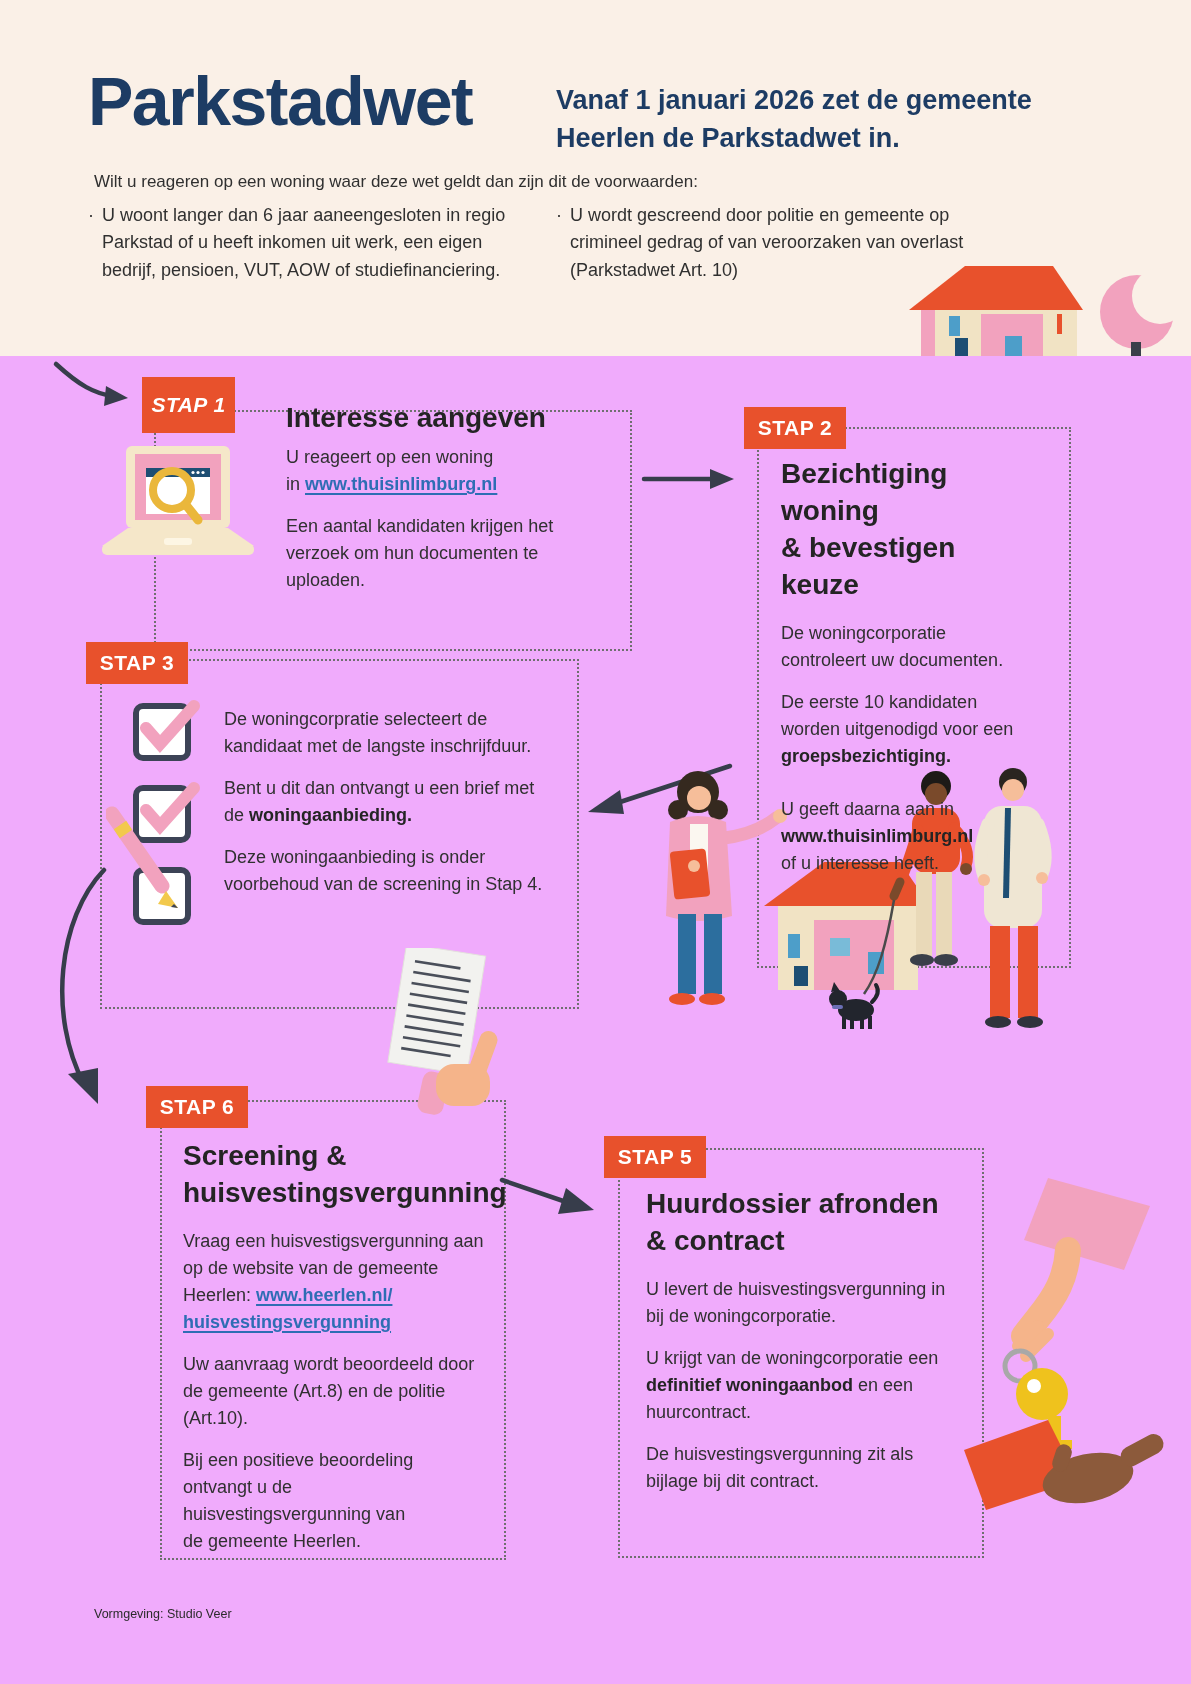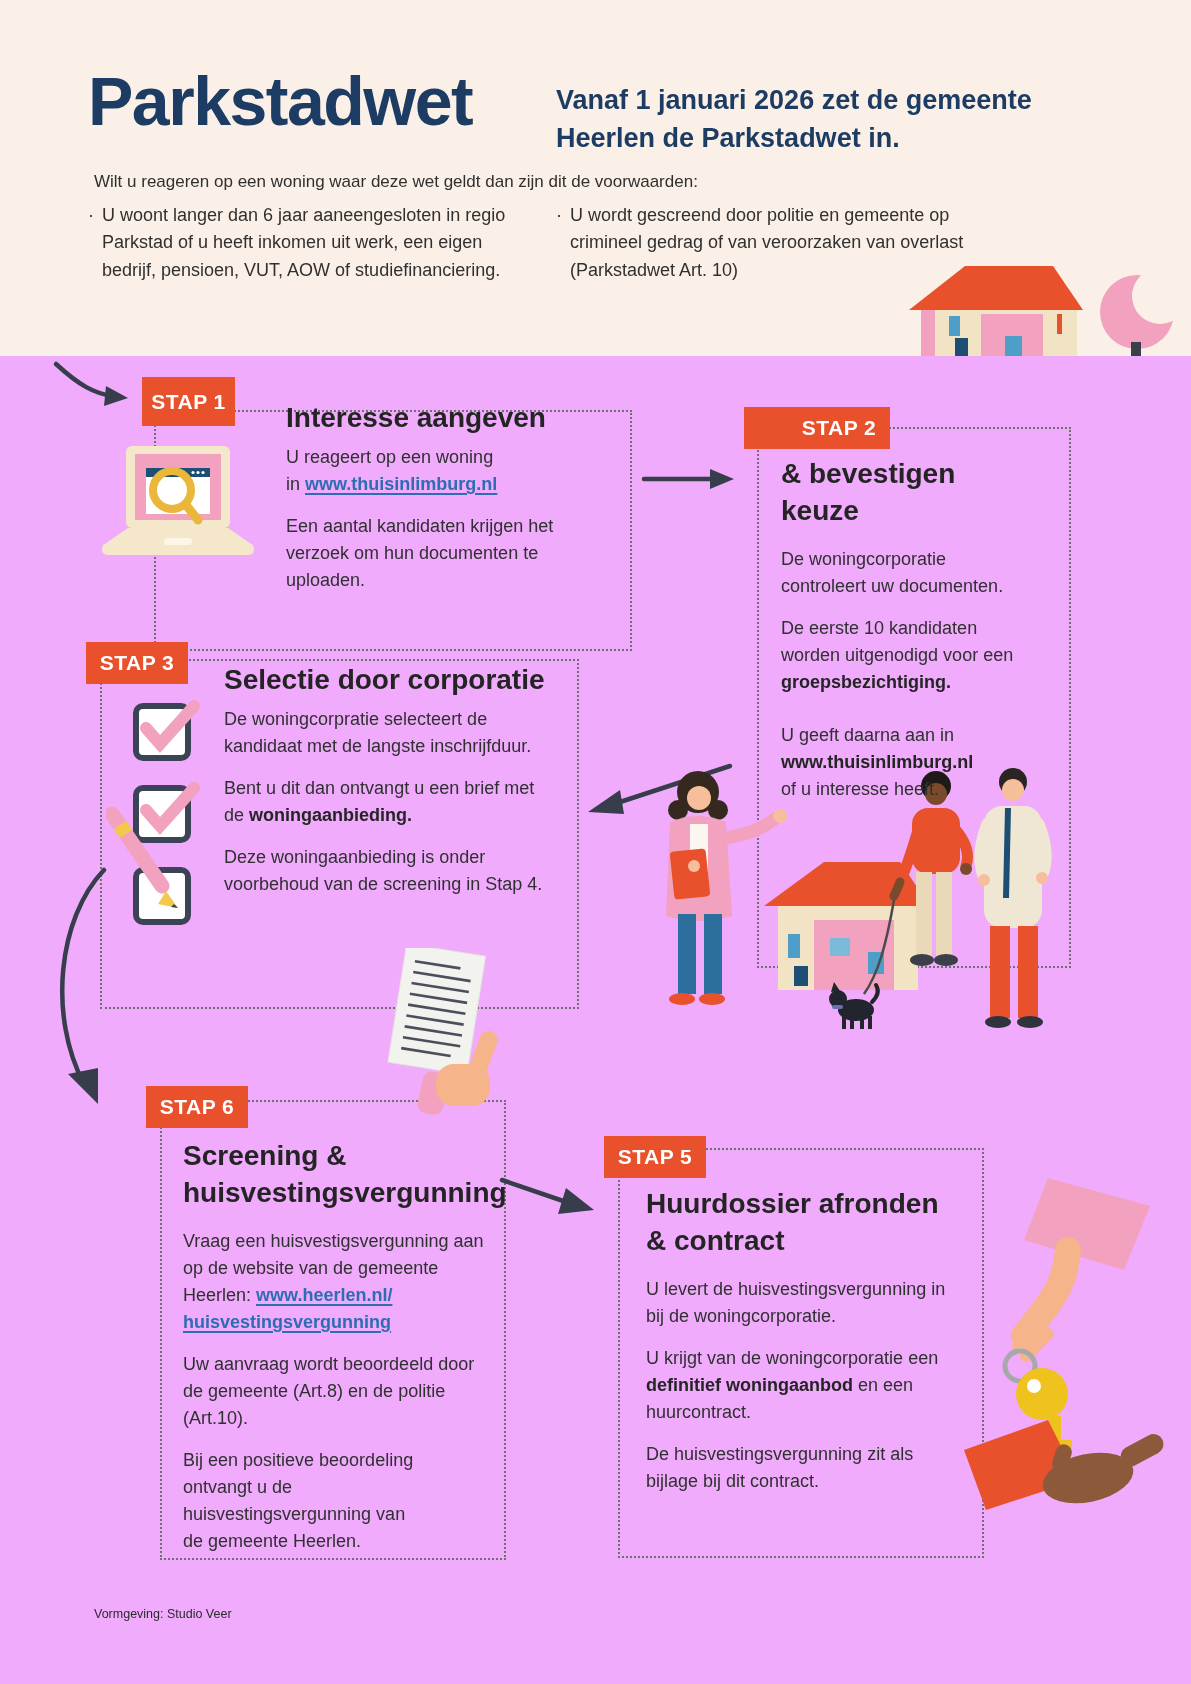--- a/index.html
+++ b/index.html
@@ -88,21 +88,21 @@
   <svg class="arrow" style="left:40px;top:866px;" width="110" height="250" viewBox="0 0 110 250">
     <path d="M64,4 C18,52 8,150 44,218" fill="none" stroke="#373D4B" stroke-width="4.5" stroke-linecap="round"></path>
     <polygon points="28,208 58,238 58,202" fill="#373D4B"></polygon>
   </svg>
   <svg class="arrow" style="left:496px;top:1168px;" width="110" height="58" viewBox="0 0 110 58">
     <path d="M6,12 L76,36" fill="none" stroke="#373D4B" stroke-width="4.5" stroke-linecap="round"></path>
     <polygon points="70,20 98,42 62,46" fill="#373D4B"></polygon>
   </svg>
 
   <div class="dotbox" style="left:154px;top:410px;width:474px;height:237px;"></div>
-  <div class="badge" style="left:142px;top:377px;width:93px;height:49px;">STAP 1</div>
+  <div class="badge" style="left:142px;top:377px;width:93px;height:56px;font-style:italic;">STAP 1</div>
   <div class="step-title" style="left:286px;top:400px;">Interesse aangeven</div>
   <div class="step-body" style="left:286px;top:444px;width:310px;">
     <p class="para">
       <span class="blk">U reageert op een woning</span>
       <span>in </span><a class="link">www.thuisinlimburg.nl</a>
     </p>
     <p class="para">Een aantal kandidaten krijgen het verzoek om hun documenten te uploaden.</p>
   </div>
 
   <svg class="illo" style="left:94px;top:444px;" width="168" height="128" viewBox="0 0 168 128">
@@ -118,39 +118,39 @@
     <g>
       <circle cx="78" cy="46" r="19" fill="none" stroke="#EAB73B" stroke-width="8"></circle>
       <line x1="92" y1="61" x2="104" y2="76" stroke="#EAB73B" stroke-width="9" stroke-linecap="round"></line>
     </g>
     <polygon points="8,102 34,84 134,84 160,102" fill="#F5E7C9"></polygon>
     <rect x="8" y="100" width="152" height="11" rx="5" fill="#F5E7C9"></rect>
     <rect x="70" y="94" width="28" height="7" rx="3" fill="#FDF6E4"></rect>
   </svg>
 
   <div class="dotbox" style="left:757px;top:427px;width:310px;height:537px;"></div>
-  <div class="badge" style="left:744px;top:407px;width:102px;height:42px;padding-left:44px;">STAP 2</div>
+  <div class="badge" style="left:744px;top:407px;width:102px;height:42px;">STAP 2</div>
   <div class="step-body" style="left:781px;top:456px;width:255px;">
     <div class="step-title" style="position:static;margin-bottom:16px;">
+      <span class="blk">Bezichtiging woning</span>
       <span class="blk">&amp; bevestigen keuze</span>
     </div>
     <p class="para">De woningcorporatie controleert uw documenten.</p>
     <p class="para">
       <span>De eerste 10 kandidaten worden uitgenodigd voor een </span><span class="b">groepsbezichtiging.</span>
     </p>
     <p class="para gap-top">
       <span class="blk">U geeft daarna aan in</span>
       <span class="blk b">www.thuisinlimburg.nl</span>
       <span class="blk">of u interesse heeft.</span>
     </p>
   </div>
 
   <div class="dotbox" style="left:100px;top:659px;width:475px;height:346px;"></div>
   <div class="badge" style="left:86px;top:642px;width:102px;height:42px;">STAP 3</div>
-  <div class="step-title" style="left:224px;top:662px;">Selectie door corporatie</div>
   <div class="step-body" style="left:224px;top:706px;width:330px;">
     <p class="para">De woningcorpratie selecteert de kandidaat met de langste inschrijfduur.</p>
     <p class="para">
       <span>Bent u dit dan ontvangt u een brief met de </span><span class="b">woningaanbieding.</span>
     </p>
     <p class="para">Deze woningaanbieding is onder voorbehoud van de screening in Stap 4.</p>
   </div>
 
   <svg class="illo" style="left:106px;top:698px;" width="115" height="235" viewBox="0 0 115 235">
     <g>

